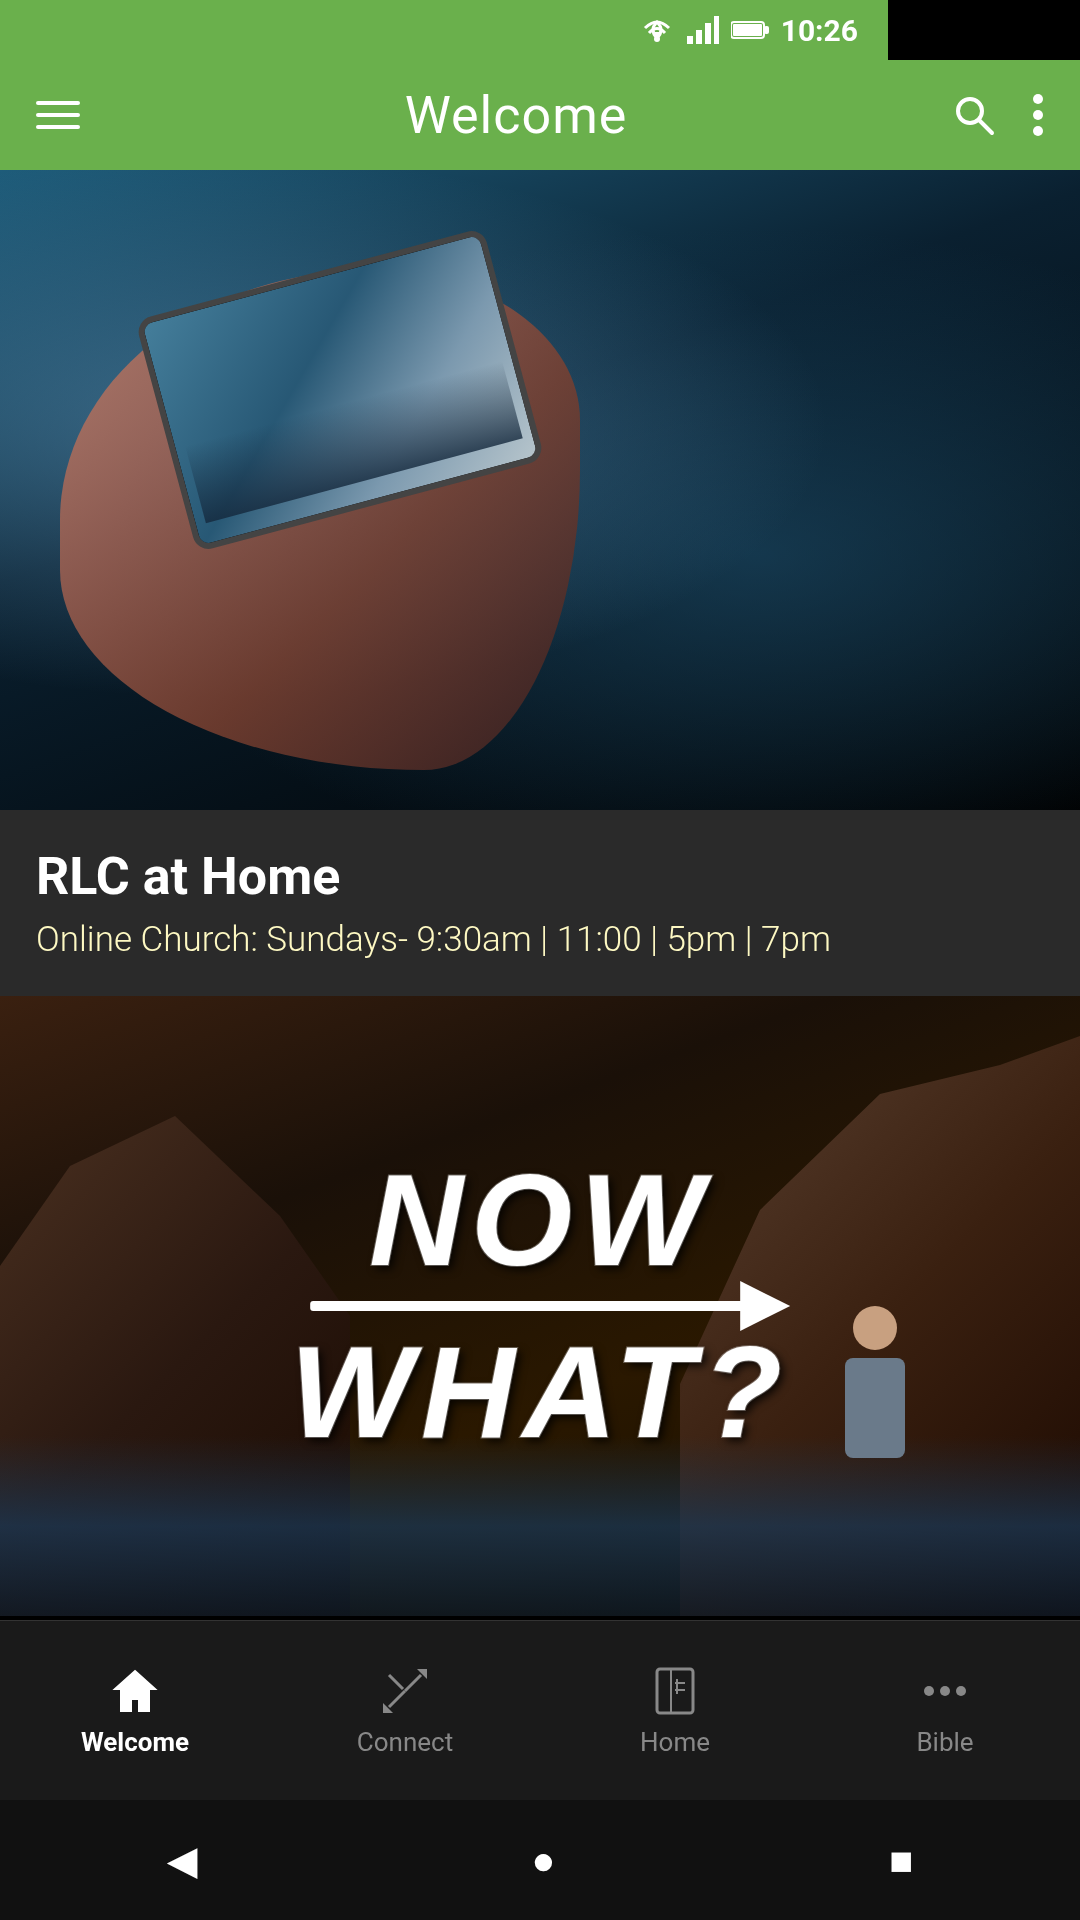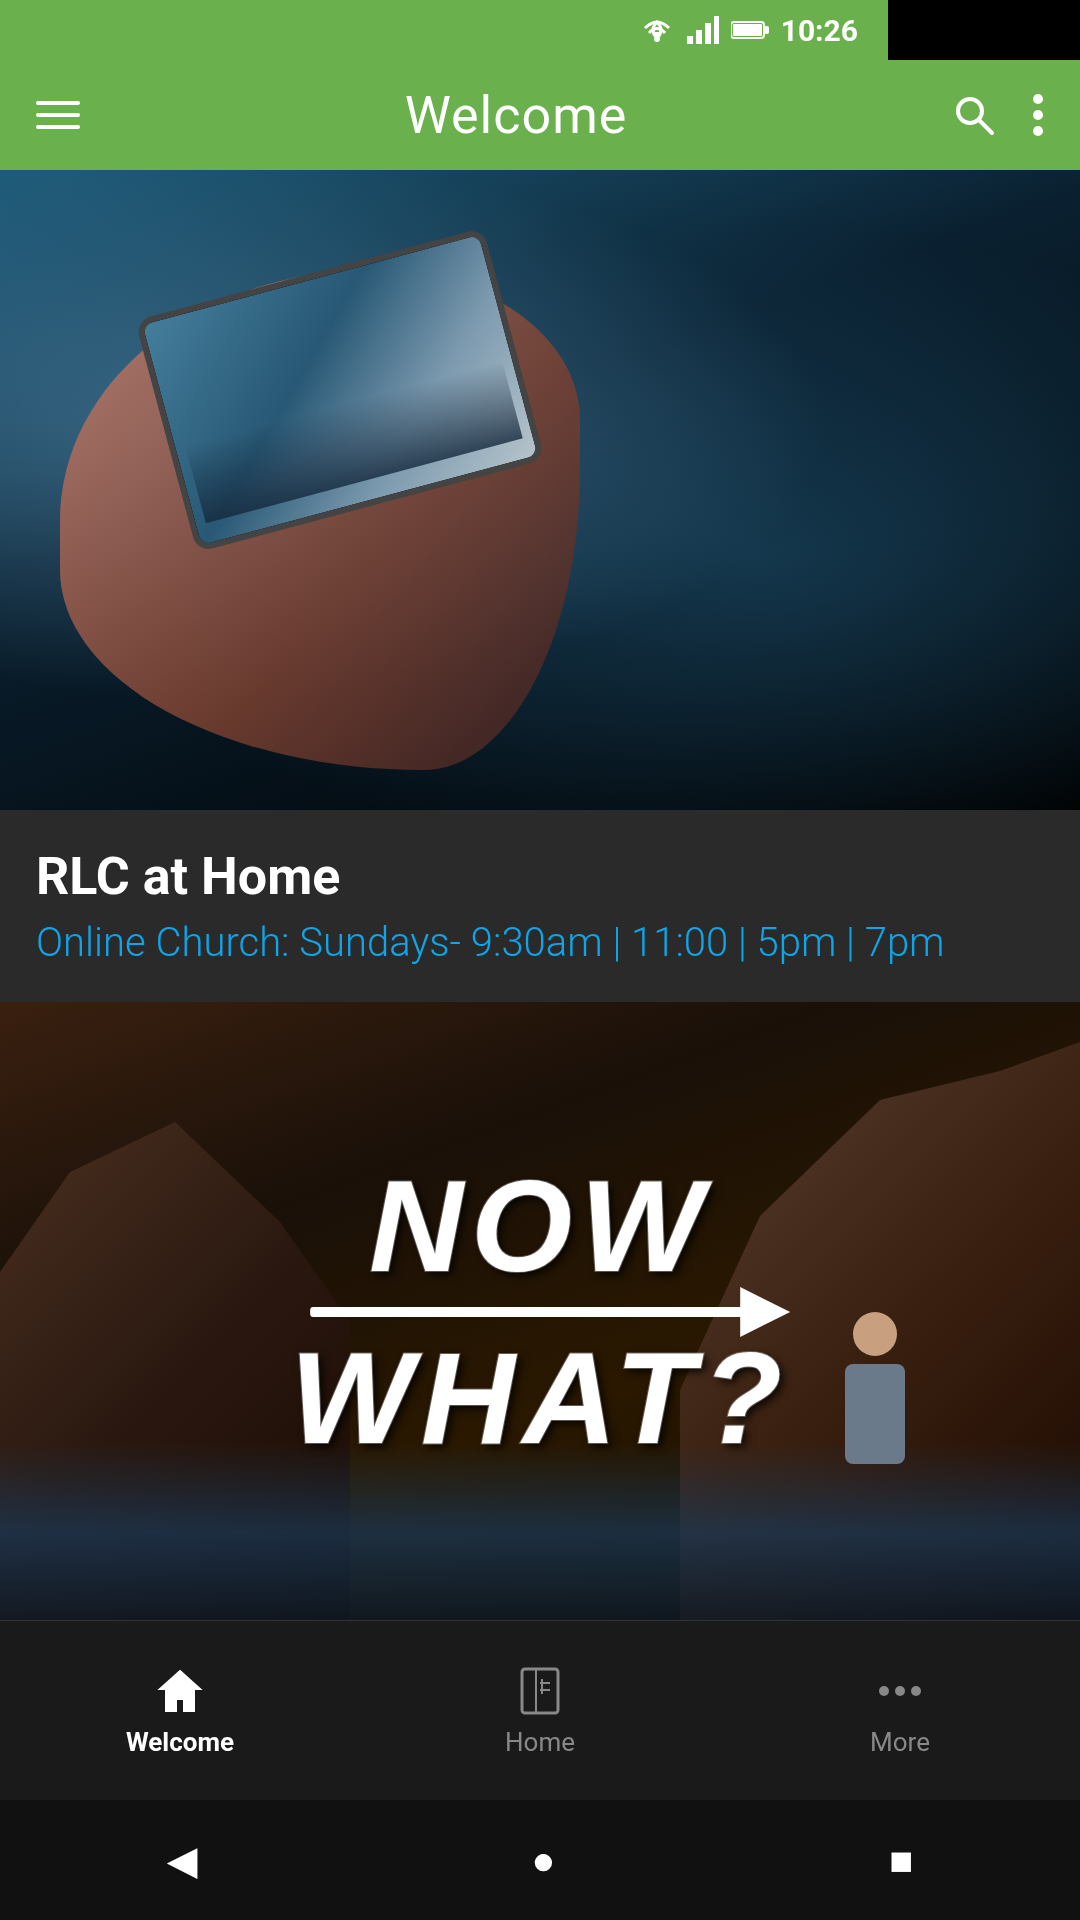--- a/index.html
+++ b/index.html
@@ -156,22 +156,22 @@
       padding: 36px 56px 36px 36px;
       min-height: 130px;
     }
     .card-title {
       color: white;
       font-size: 52px;
       font-weight: bold;
       margin-bottom: 12px;
     }
     .card-subtitle {
-      color: #0ea5e9;
-      font-size: 40px;
+      color: #fef9c3;
+      font-size: 35px;
       font-weight: 300;
     }
 
     
     .second-image {
       width: 1080px;
       height: 620px;
       position: relative;
       overflow: hidden;
     }
@@ -430,39 +430,49 @@
 <div class="bottom-nav">
 
   <div class="nav-item">
     <svg width="52" height="52" viewBox="0 0 52 52" fill="white">
       <path d="M26 6 L46 24 L40 24 L40 46 L30 46 L30 34 L22 34 L22 46 L12 46 L12 24 L6 24 Z" stroke="white" stroke-width="2" fill="white"></path>
     </svg>
     <span class="nav-label active">Welcome</span>
   </div>
 
 
+  <div class="nav-item">
+    <svg width="52" height="52" viewBox="0 0 52 52" fill="#888">
+      <line x1="10" y1="42" x2="26" y2="26" stroke="#888" stroke-width="3"></line>
+      <line x1="42" y1="10" x2="26" y2="26" stroke="#888" stroke-width="3"></line>
+      <line x1="10" y1="10" x2="24" y2="24" stroke="#888" stroke-width="3"></line>
+      <polygon points="38,4 48,4 48,14" fill="#888"></polygon>
+      <polygon points="4,38 14,48 4,48" fill="#888"></polygon>
+    </svg>
+    <span class="nav-label">Connect</span>
+  </div>
 
   <div class="nav-item">
     <svg width="52" height="52" viewBox="0 0 52 52" fill="#888">
       <rect x="8" y="4" width="36" height="44" rx="3" fill="none" stroke="#888" stroke-width="3"></rect>
       <line x1="22" y1="4" x2="22" y2="48" stroke="#888" stroke-width="2"></line>
       <line x1="26" y1="18" x2="36" y2="18" stroke="#888" stroke-width="2"></line>
       <line x1="26" y1="25" x2="36" y2="25" stroke="#888" stroke-width="2"></line>
       <line x1="28" y1="14" x2="28" y2="29" stroke="#888" stroke-width="2"></line>
     </svg>
     <span class="nav-label">Home</span>
   </div>
 
   <div class="nav-item">
     <svg width="52" height="52" viewBox="0 0 52 52" fill="#888">
       <circle cx="10" cy="26" r="5"></circle>
       <circle cx="26" cy="26" r="5"></circle>
       <circle cx="42" cy="26" r="5"></circle>
     </svg>
-    <span class="nav-label">More</span>
+    <span class="nav-label">Bible</span>
   </div>
 
 </div>
 
 <div class="system-nav">
   <div class="sys-btn">◀</div>
   <div class="sys-btn">●</div>
   <div class="sys-btn">■</div>
 </div>
 

